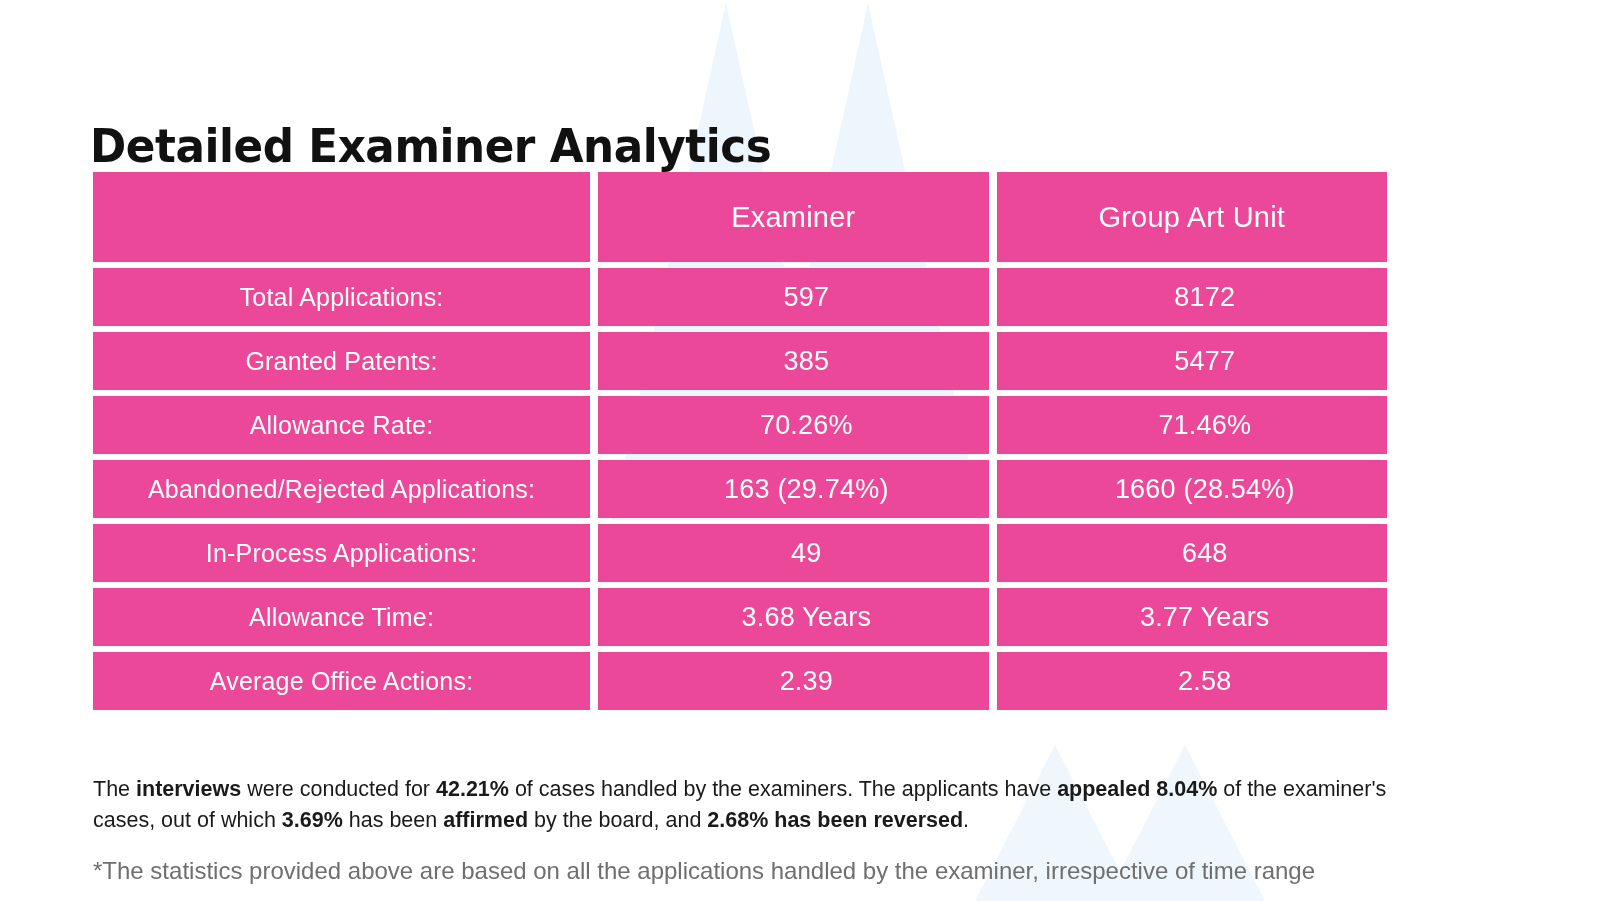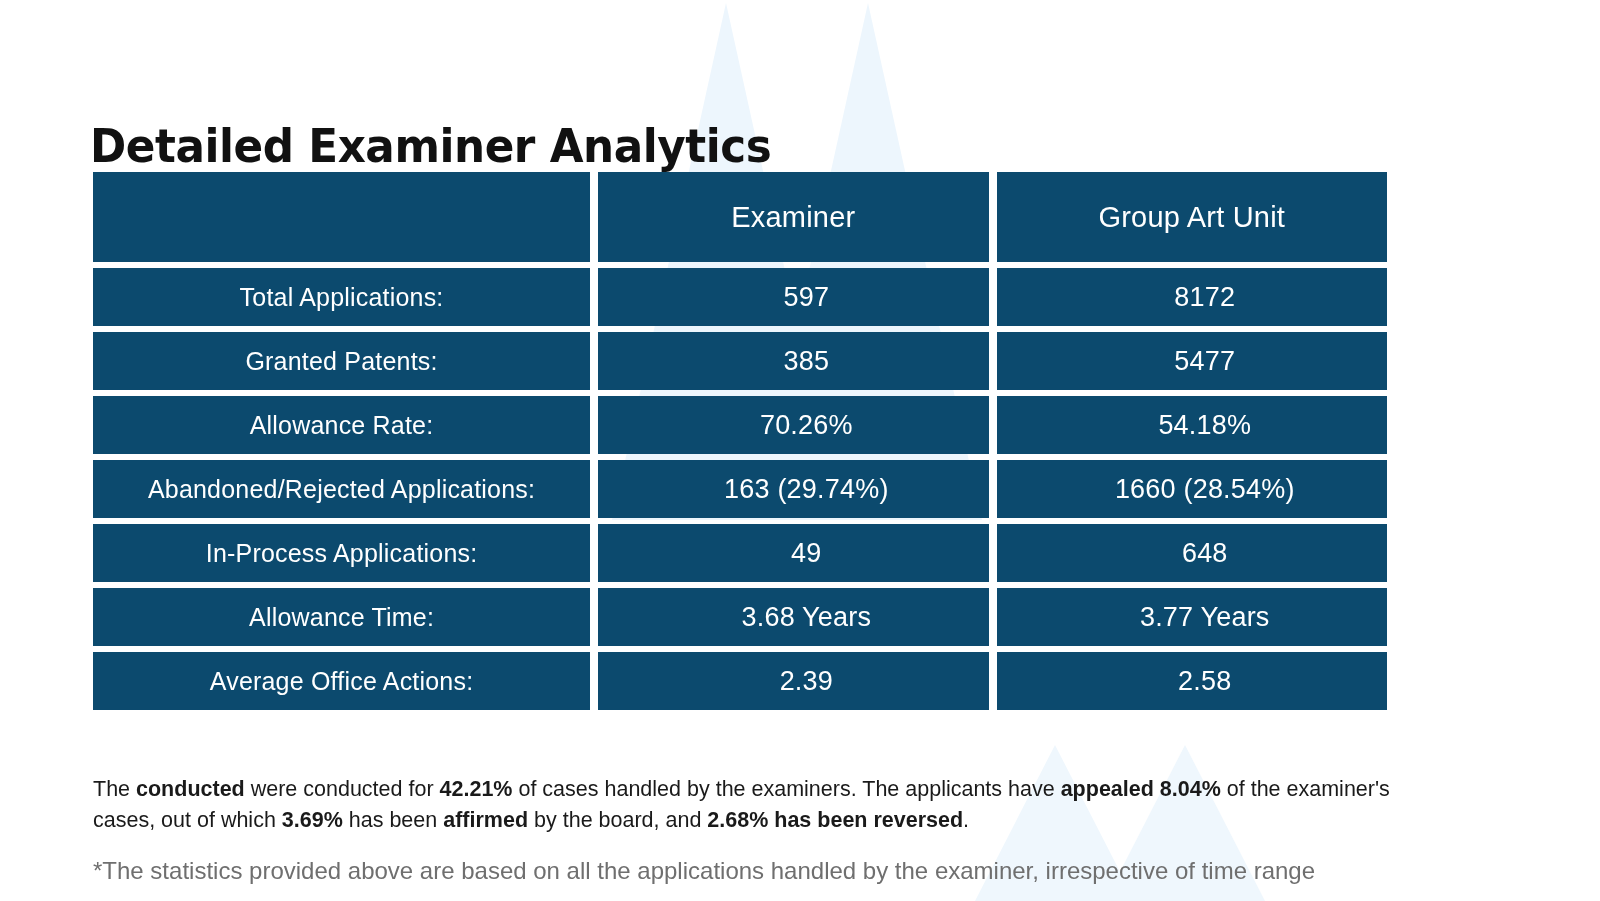--- a/index.html
+++ b/index.html
@@ -59,21 +59,21 @@
     width: 1310px;
     border-collapse: separate;
     border-spacing: 8px 6px;
     table-layout: fixed;
     margin: -6px -8px;
   }
   #analytics-table col.c-label { width: 494px; }
   #analytics-table col.c-val   { width: 388px; }
 
   #analytics-table td, #analytics-table th {
-    background: #0c4a6e;
+    background: #ec4899;
     color: #ffffff;
     font-weight: normal;
     text-align: center;
     vertical-align: middle;
     padding: 0;
     border: 0;
     font-family: "Liberation Sans", sans-serif;
   }
 
   #analytics-table thead th {
@@ -156,21 +156,21 @@
         <td class="metric-value">8172</td>
       </tr>
       <tr>
         <td class="metric-label">Granted Patents:</td>
         <td class="metric-value">385</td>
         <td class="metric-value">5477</td>
       </tr>
       <tr>
         <td class="metric-label">Allowance Rate:</td>
         <td class="metric-value">70.26%</td>
-        <td class="metric-value">54.18%</td>
+        <td class="metric-value">71.46%</td>
       </tr>
       <tr>
         <td class="metric-label">Abandoned/Rejected Applications:</td>
         <td class="metric-value">163 (29.74%)</td>
         <td class="metric-value">1660 (28.54%)</td>
       </tr>
       <tr>
         <td class="metric-label">In-Process Applications:</td>
         <td class="metric-value">49</td>
         <td class="metric-value">648</td>
@@ -181,17 +181,17 @@
         <td class="metric-value">3.77 Years</td>
       </tr>
       <tr>
         <td class="metric-label">Average Office Actions:</td>
         <td class="metric-value">2.39</td>
         <td class="metric-value">2.58</td>
       </tr>
     </tbody>
   </table>
 
-  <p id="summary-note"><span>The </span><b>conducted</b><span> were conducted for </span><b>42.21%</b><span> of cases handled by the examiners. The applicants have </span><b>appealed 8.04%</b><span> of the examiner's cases, out of which </span><b>3.69%</b><span> has been </span><b>affirmed</b><span> by the board, and </span><b>2.68% has been reversed</b><span>.</span></p>
+  <p id="summary-note"><span>The </span><b>interviews</b><span> were conducted for </span><b>42.21%</b><span> of cases handled by the examiners. The applicants have </span><b>appealed 8.04%</b><span> of the examiner's cases, out of which </span><b>3.69%</b><span> has been </span><b>affirmed</b><span> by the board, and </span><b>2.68% has been reversed</b><span>.</span></p>
 
   <p id="statistics-disclaimer">*The statistics provided above are based on all the applications handled by the examiner, irrespective of time range</p>
 
 </div>
 
 </body></html>

